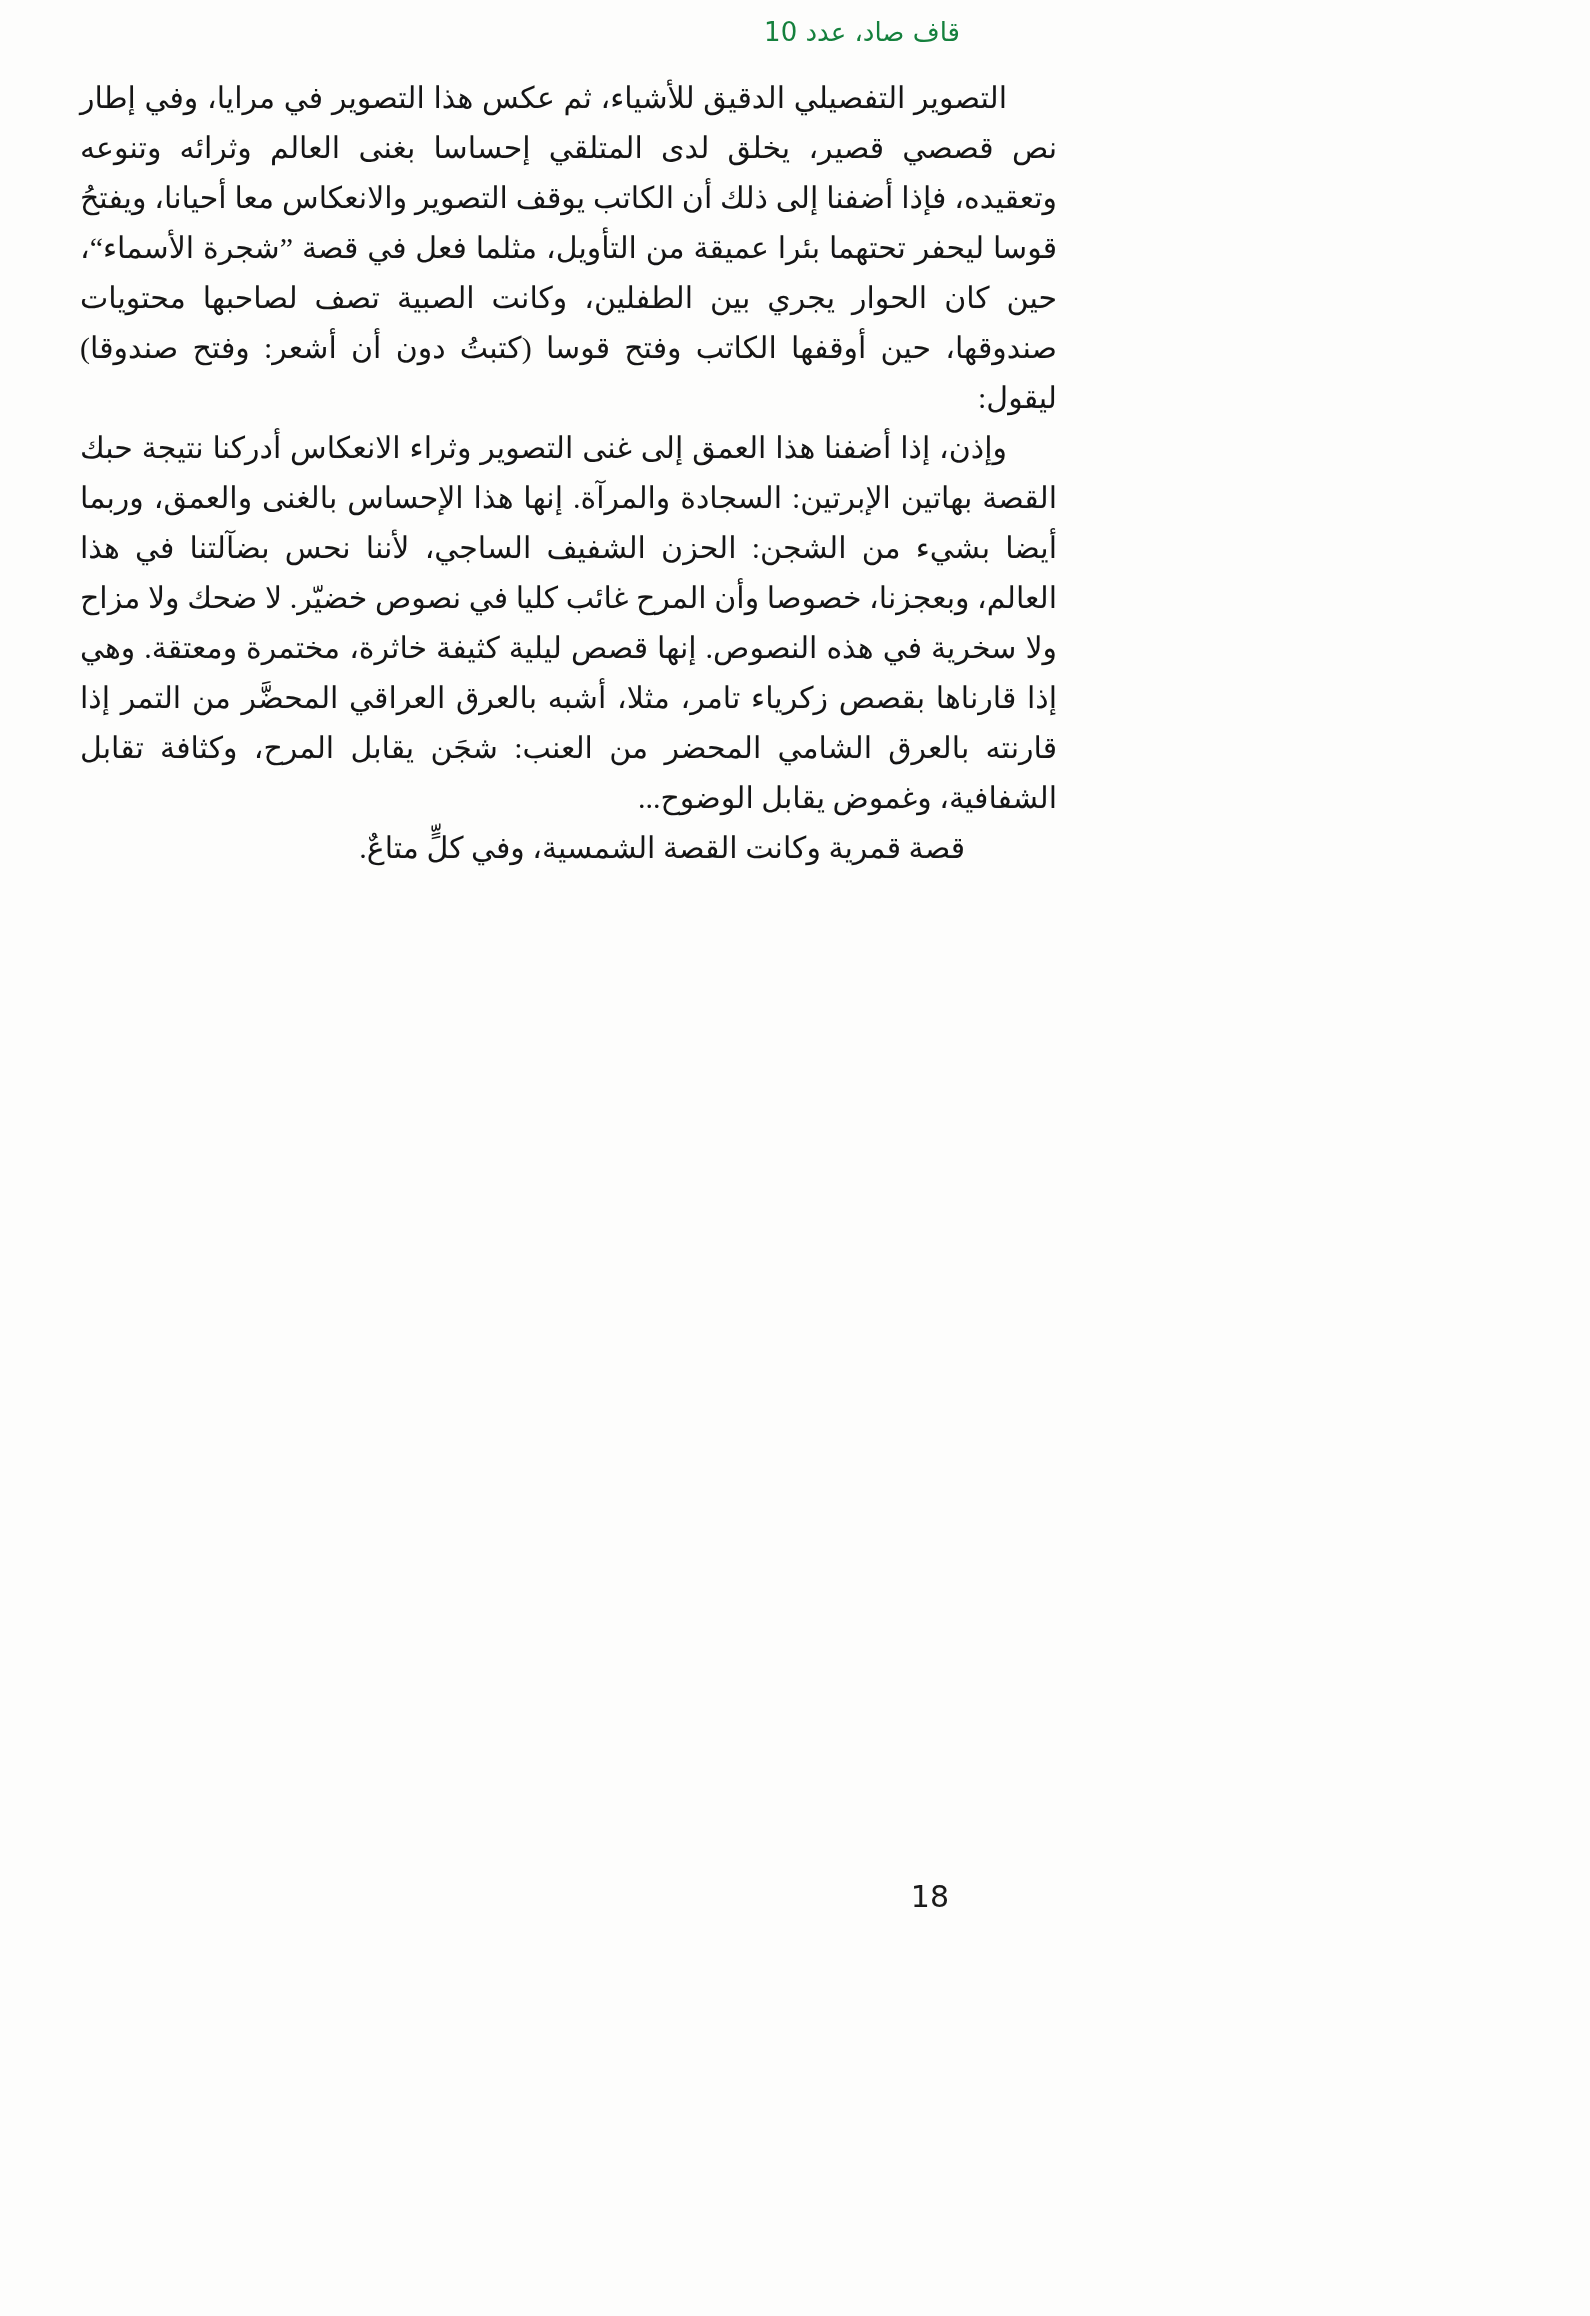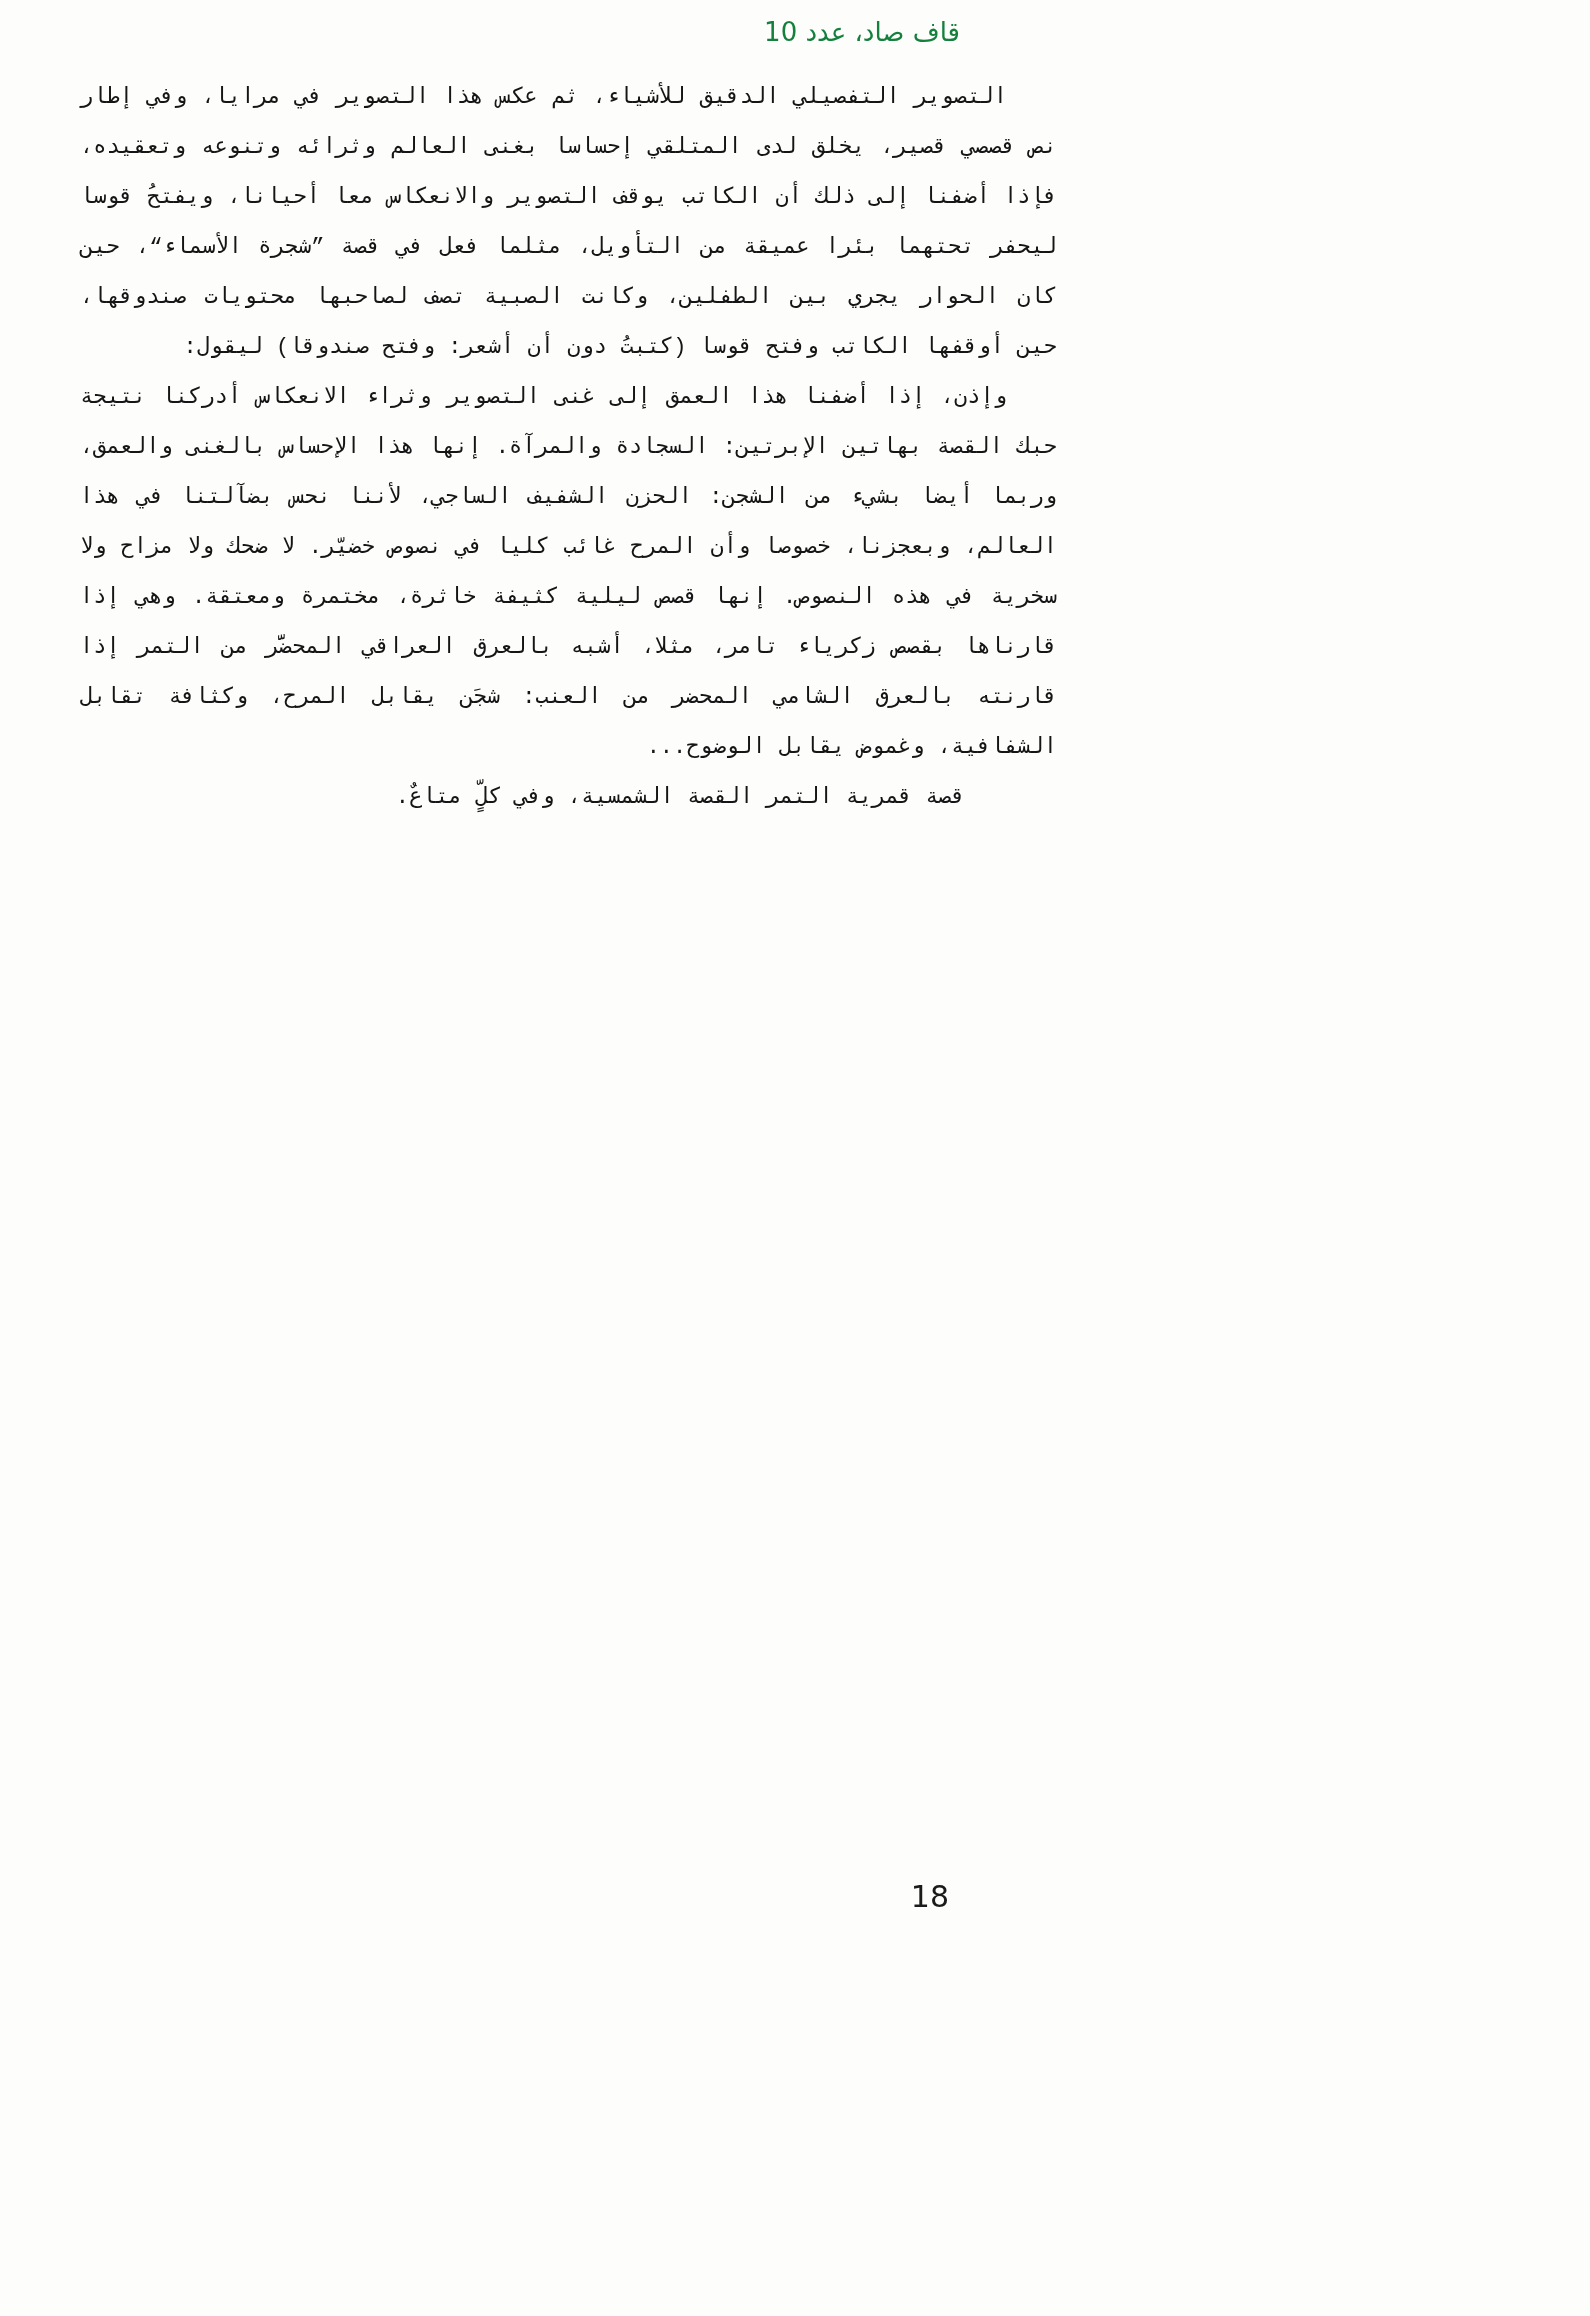--- a/index.html
+++ b/index.html
@@ -28,22 +28,22 @@
     color: #15803d;
     white-space: nowrap;
   }
   .text-block {
     position: absolute;
     top: 73px;
     right: 534px;
     width: 977px;
     direction: rtl;
     unicode-bidi: embed;
-    font-family: Liberation Mono, monospace;
-    font-size: 22px;
+    font-family: Liberation Serif, serif;
+    font-size: 30px;
     line-height: 50px;
     color: #151515;
     text-align: justify;
   }
   .para {
     margin: 0;
     padding: 0;
     text-indent: 50px;
   }
   .para.closing {
@@ -63,19 +63,19 @@
 </head>
 <body>
 
 <div class="page">
 
   <div class="header">قاف صاد، عدد 10</div>
 
   <div class="text-block">
     <p class="para">التصوير التفصيلي الدقيق للأشياء، ثم عكس هذا التصوير في مرايا، وفي إطار نص قصصي قصير، يخلق لدى المتلقي إحساسا بغنى العالم وثرائه وتنوعه وتعقيده، فإذا أضفنا إلى ذلك أن الكاتب يوقف التصوير والانعكاس معا أحيانا، ويفتحُ قوسا ليحفر تحتهما بئرا عميقة من التأويل، مثلما فعل في قصة ”شجرة الأسماء“، حين كان الحوار يجري بين الطفلين، وكانت الصبية تصف لصاحبها محتويات صندوقها، حين أوقفها الكاتب وفتح قوسا (كتبتُ دون أن أشعر: وفتح صندوقا) ليقول:</p>
     <p class="para">وإذن، إذا أضفنا هذا العمق إلى غنى التصوير وثراء الانعكاس أدركنا نتيجة حبك القصة بهاتين الإبرتين: السجادة والمرآة. إنها هذا الإحساس بالغنى والعمق، وربما أيضا بشيء من الشجن: الحزن الشفيف الساجي، لأننا نحس بضآلتنا في هذا العالم، وبعجزنا، خصوصا وأن المرح غائب كليا في نصوص خضيّر. لا ضحك ولا مزاح ولا سخرية في هذه النصوص. إنها قصص ليلية كثيفة خاثرة، مختمرة ومعتقة. وهي إذا قارناها بقصص زكرياء تامر، مثلا، أشبه بالعرق العراقي المحضَّر من التمر إذا قارنته بالعرق الشامي المحضر من العنب: شجَن يقابل المرح، وكثافة تقابل الشفافية، وغموض يقابل الوضوح...</p>
-    <p class="para closing">قصة قمرية التمر القصة الشمسية، وفي كلٍّ متاعٌ.</p>
+    <p class="para closing">قصة قمرية وكانت القصة الشمسية، وفي كلٍّ متاعٌ.</p>
   </div>
 
   <div class="page-number">18</div>
 
 </div>
 
 
 </body></html>

